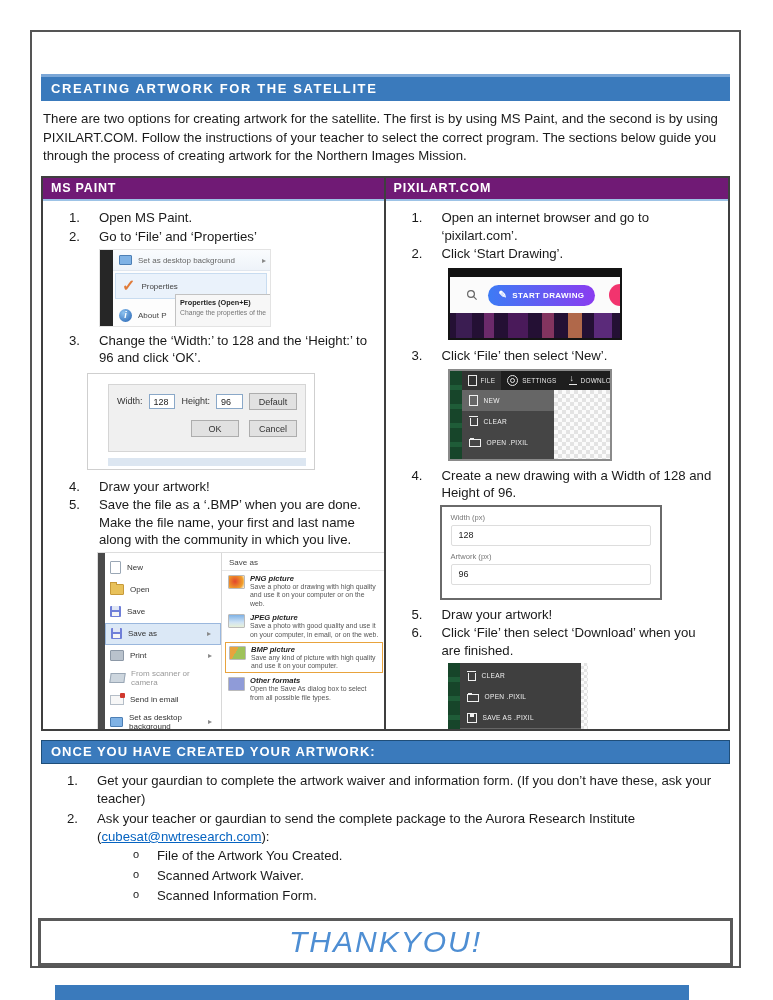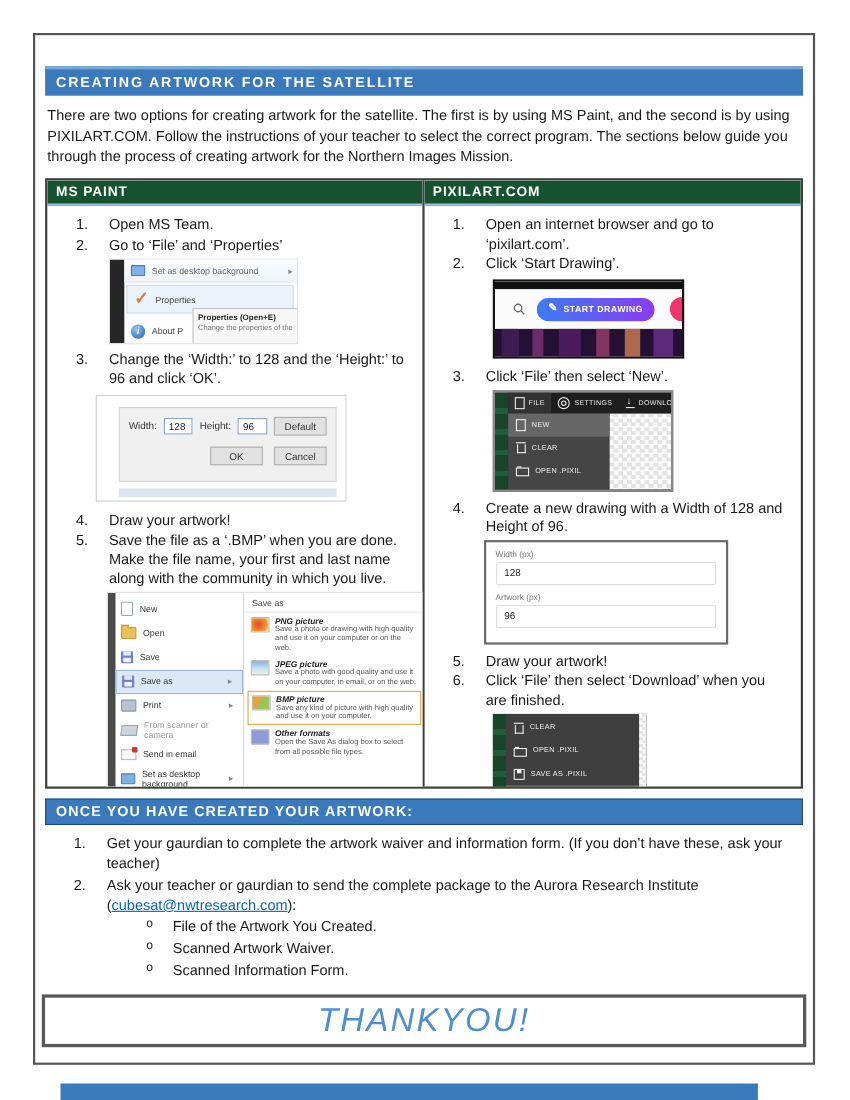--- a/index.html
+++ b/index.html
@@ -2,34 +2,34 @@
 <html><head>
 <meta charset="utf-8">
 <style>
   html,body{margin:0;padding:0;}
   body{
     width:773px;height:1000px;position:relative;background:#ffffff;
     font-family:"Liberation Sans", sans-serif;color:#1a1a1a;overflow:hidden;
   }
   .page{
     position:absolute;left:30px;top:30px;width:711px;height:938px;
-    border:2px solid #555;box-sizing:border-box;background:#fff;padding:0 9px;overflow:hidden;
+    border:2px solid #555;box-sizing:border-box;background:#fff;padding:14px 9px;overflow:hidden;
   }
   
   .h1bar{
     margin-top:28px;background:#3a7abc;border-top:3px solid #7ba7d7;color:#fff;
     font-weight:bold;font-size:13px;letter-spacing:1.6px;padding:4px 10px 5px;
   }
   .intro{font-size:13.2px;line-height:1.42;margin:9px 2px 10px;}
   
   .cols{display:flex;border:2px solid #3f3f3f;height:551px;}
   .col{width:50%;box-sizing:border-box;overflow:hidden;}
   .col.left{border-right:2px solid #3f3f3f;}
   .colhead{
-    background:#14532d;color:#fff;font-weight:bold;font-size:12.5px;letter-spacing:.8px;
+    background:#701a75;color:#fff;font-weight:bold;font-size:12.5px;letter-spacing:.8px;
     padding:3px 8px 4px;border-bottom:2px solid #9dc3e6;
   }
   .colbody{padding:7px 4px 4px 4px;}
   .step{display:grid;grid-template-columns:30px 1fr;padding-left:22px;padding-right:6px;
         font-size:13.2px;line-height:1.32;margin:1px 0;}
   .step .num{}
   
   .fig{position:relative;overflow:hidden;box-sizing:border-box;}
   
   .f1{margin:4px 0 5px 52px;width:172px;height:78px;background:#fdfdfd;border:1px solid #e3e3e3;}
@@ -163,21 +163,21 @@
   <p class="intro">There are two options for creating artwork for the satellite. The first is by using MS Paint, and the second is by using PIXILART.COM. Follow the instructions of your teacher to select the correct program. The sections below guide you through the process of creating artwork for the Northern Images Mission.</p>
 
   <div class="cols">
 
     <div class="col left">
       <div class="colhead">MS PAINT</div>
       <div class="colbody">
 
         <div class="step">
           <span class="num">1.</span>
-          <span>Open MS Team.</span>
+          <span>Open MS Paint.</span>
         </div>
         <div class="step">
           <span class="num">2.</span>
           <span>Go to ‘File’ and ‘Properties’</span>
         </div>
 
         <div class="fig f1">
           <div class="f1-edge"></div>
           <div class="f1-row f1-r1">
             <span class="ic ic-monitor"></span>

